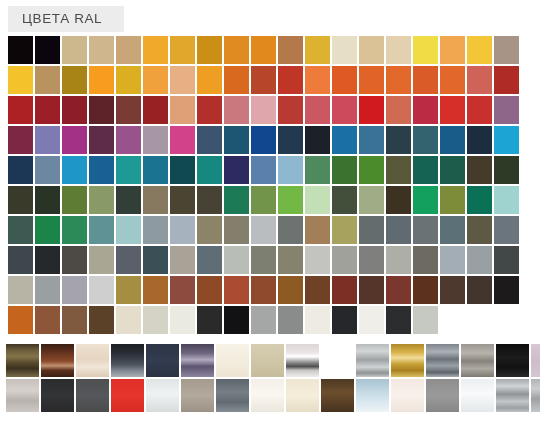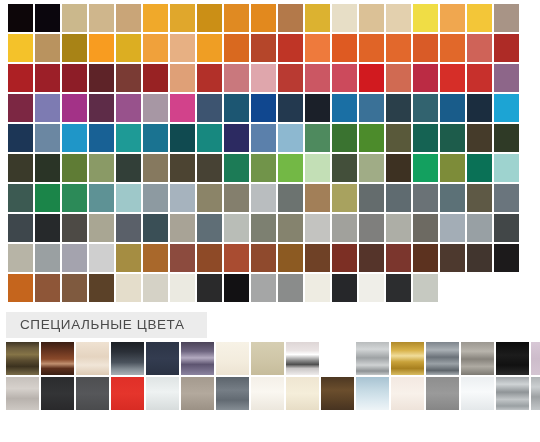--- a/index.html
+++ b/index.html
@@ -76,20 +76,21 @@
   .sp-swatch.spacer {
     background: #ffffff !important;
   }
 </style>
 </head>
 <body>
 
 <div class="page">
 
   <div class="ral-section">
+    <div class="section-header hdr-ral">ЦВЕТА RAL</div>
     <div class="ral-grid" id="ral-grid">
         <div class="ral-row">
           <div class="swatch" style="background: rgb(13, 6, 9);"></div>
           <div class="swatch" style="background: rgb(11, 6, 13);"></div>
           <div class="swatch" style="background: rgb(203, 184, 140);"></div>
           <div class="swatch" style="background: rgb(207, 182, 140);"></div>
           <div class="swatch" style="background: rgb(201, 165, 120);"></div>
           <div class="swatch" style="background: rgb(240, 169, 42);"></div>
           <div class="swatch" style="background: rgb(224, 167, 44);"></div>
           <div class="swatch" style="background: rgb(203, 143, 22);"></div>
@@ -288,21 +289,20 @@
           <div class="swatch" style="background: rgb(238, 236, 226);"></div>
           <div class="swatch" style="background: rgb(38, 39, 42);"></div>
           <div class="swatch" style="background: rgb(239, 238, 232);"></div>
           <div class="swatch" style="background: rgb(44, 45, 47);"></div>
           <div class="swatch" style="background: rgb(198, 201, 193);"></div>
         </div>
       </div>
   </div>
 
   <div class="special-section">
-    <div class="section-header hdr-special">СПЕЦИАЛЬНЫЕ ЦВЕТА</div>
     <div class="sp-grid" id="sp-grid">
         <div class="sp-row">
           <div class="sp-swatch" style="background: linear-gradient(rgb(63, 53, 36) 0%, rgb(107, 92, 61) 18%, rgb(133, 116, 71) 38%, rgb(90, 76, 48) 56%, rgb(60, 50, 31) 74%, rgb(122, 108, 73) 100%);"></div>
           <div class="sp-swatch" style="background: linear-gradient(rgb(58, 30, 19) 0%, rgb(106, 54, 32) 30%, rgb(138, 74, 43) 52%, rgb(192, 144, 112) 66%, rgb(92, 47, 28) 80%, rgb(59, 32, 20) 100%);"></div>
           <div class="sp-swatch" style="background: linear-gradient(rgb(239, 226, 210) 0%, rgb(229, 212, 192) 45%, rgb(240, 229, 215) 70%, rgb(221, 202, 180) 100%);"></div>
           <div class="sp-swatch" style="background: linear-gradient(rgb(28, 31, 36) 0%, rgb(43, 48, 56) 30%, rgb(74, 82, 92) 62%, rgb(130, 139, 147) 82%, rgb(170, 176, 181) 100%);"></div>
           <div class="sp-swatch" style="background: linear-gradient(rgb(44, 52, 70) 0%, rgb(51, 60, 80) 50%, rgb(42, 50, 67) 100%);"></div>
           <div class="sp-swatch" style="background: linear-gradient(rgb(75, 67, 88) 0%, rgb(110, 101, 128) 28%, rgb(179, 170, 192) 48%, rgb(93, 84, 112) 68%, rgb(140, 132, 160) 100%);"></div>
           <div class="sp-swatch" style="background: linear-gradient(rgb(247, 242, 230) 0%, rgb(243, 236, 221) 60%, rgb(236, 227, 210) 100%);"></div>
           <div class="sp-swatch" style="background: linear-gradient(rgb(214, 206, 178) 0%, rgb(207, 198, 167) 55%, rgb(198, 188, 155) 100%);"></div>

